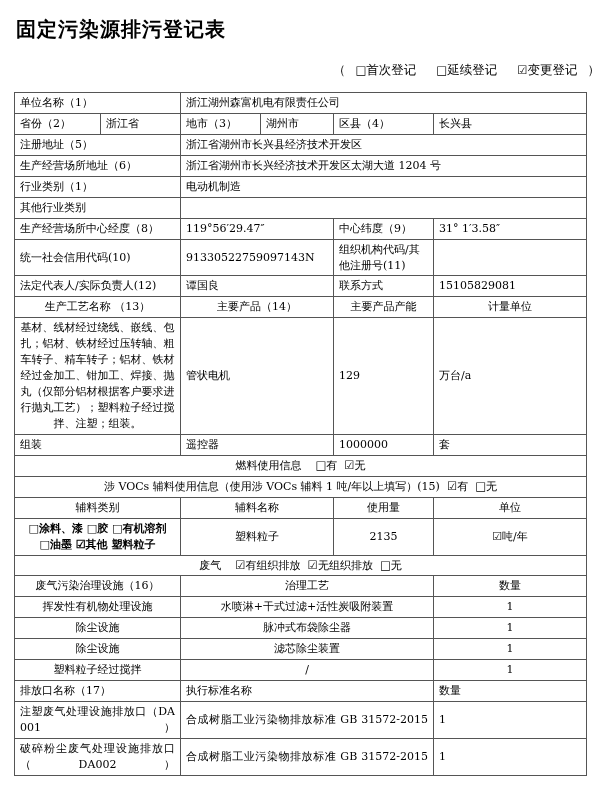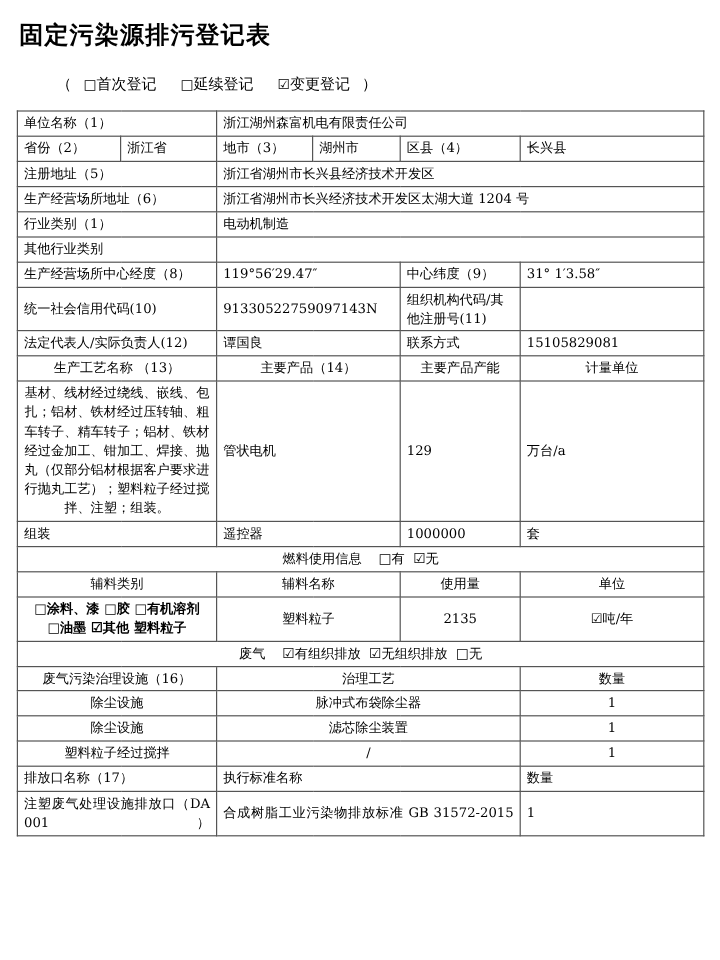--- a/index.html
+++ b/index.html
@@ -21,21 +21,21 @@
     box-sizing: border-box;
   }
   .doc-title {
     font-size: 20px;
     font-weight: bold;
     letter-spacing: 1px;
     margin: 16px 0 0 16px;
     font-family: "DejaVu Serif", "Liberation Serif", serif;
   }
   .reg-type-line {
-    text-align: left;
+    text-align: right;
     font-size: 12.5px;
     margin-top: 19px;
     margin-bottom: 13px;
     font-family: "DejaVu Serif", "Liberation Serif", serif;
     padding-left: 47px;
   }
   .reg-type-line .opt {
     display: inline-block;
     margin: 0 10px;
     white-space: nowrap;
@@ -190,20 +190,25 @@
       <td class="l">1000000</td>
       <td class="l">套</td>
     </tr>
 
     <tr>
       <td class="c" colspan="6">
         <span>燃料使用信息</span><span class="sp"></span><span class="cbx">□</span><span>有</span><span class="sp-s"></span><span class="cbx">☑</span><span>无</span>
       </td>
     </tr>
 
+    <tr>
+      <td class="c" colspan="6">
+        <span>涉 VOCs 辅料使用信息（使用涉 VOCs 辅料 1 吨/年以上填写）(15)</span><span class="sp-s"></span><span class="cbx">☑</span><span>有</span><span class="sp-s"></span><span class="cbx">□</span><span>无</span>
+      </td>
+    </tr>
 
     <tr>
       <td class="hdr" colspan="2">辅料类别</td>
       <td class="hdr" colspan="2">辅料名称</td>
       <td class="hdr">使用量</td>
       <td class="hdr">单位</td>
     </tr>
 
     <tr>
       <td class="aux-type" colspan="2">
@@ -220,20 +225,25 @@
         <span>废气</span><span class="sp"></span><span class="cbx">☑</span><span>有组织排放</span><span class="sp-s"></span><span class="cbx">☑</span><span>无组织排放</span><span class="sp-s"></span><span class="cbx">□</span><span>无</span>
       </td>
     </tr>
 
     <tr>
       <td class="hdr" colspan="2">废气污染治理设施（16）</td>
       <td class="hdr" colspan="3">治理工艺</td>
       <td class="hdr">数量</td>
     </tr>
 
+    <tr>
+      <td class="hdr" colspan="2">挥发性有机物处理设施</td>
+      <td class="hdr" colspan="3">水喷淋+干式过滤+活性炭吸附装置</td>
+      <td class="hdr">1</td>
+    </tr>
 
     <tr>
       <td class="hdr" colspan="2">除尘设施</td>
       <td class="hdr" colspan="3">脉冲式布袋除尘器</td>
       <td class="hdr">1</td>
     </tr>
 
     <tr>
       <td class="hdr" colspan="2">除尘设施</td>
       <td class="hdr" colspan="3">滤芯除尘装置</td>
@@ -251,16 +261,21 @@
       <td class="l" colspan="3">执行标准名称</td>
       <td class="l">数量</td>
     </tr>
 
     <tr>
       <td class="just tall" colspan="2">注塑废气处理设施排放口（DA001）</td>
       <td class="just tall" colspan="3">合成树脂工业污染物排放标准 GB 31572-2015</td>
       <td class="l tall">1</td>
     </tr>
 
+    <tr>
+      <td class="just tall" colspan="2">破碎粉尘废气处理设施排放口（DA002）</td>
+      <td class="just tall" colspan="3">合成树脂工业污染物排放标准 GB 31572-2015</td>
+      <td class="l tall">1</td>
+    </tr>
 
   </tbody>
     </table>
 </div>
 
 </body></html>

